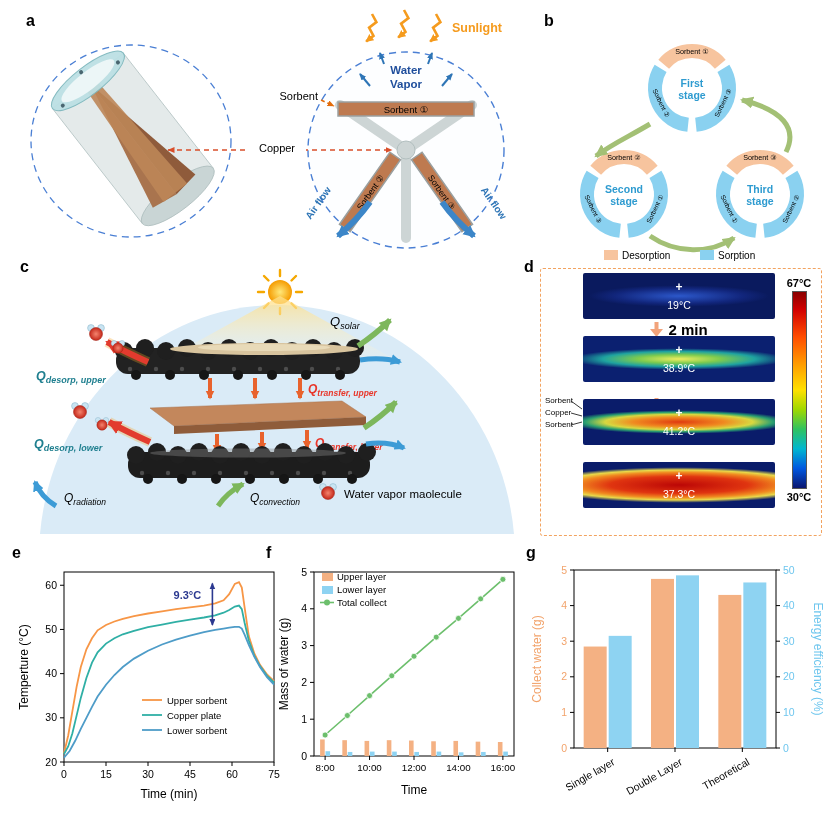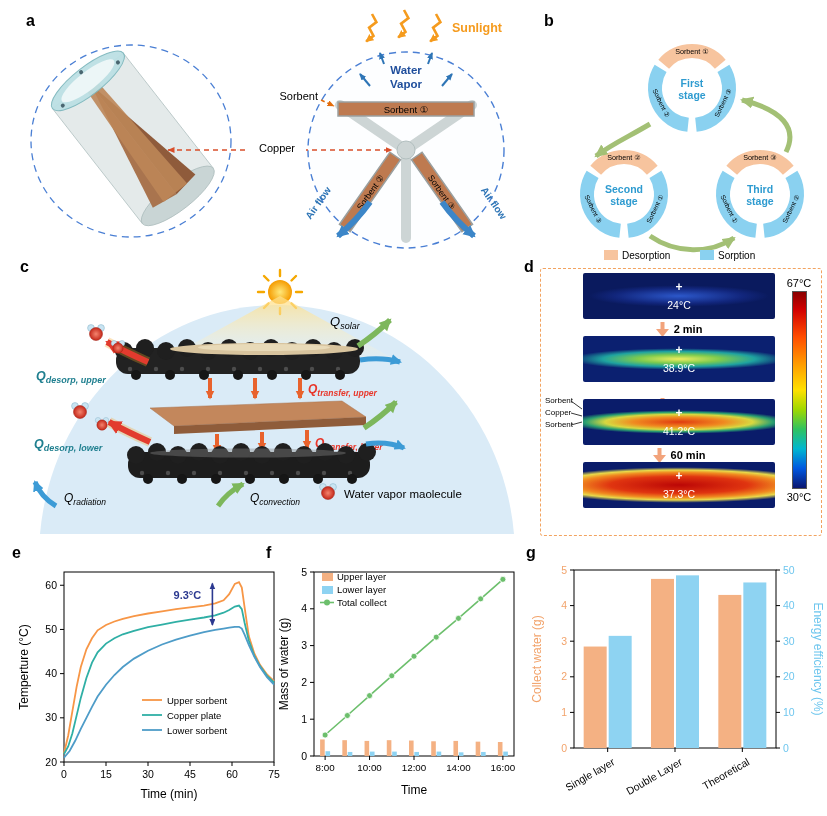--- a/index.html
+++ b/index.html
@@ -8,23 +8,23 @@
   .abs{position:absolute;}
   
   .panel-d{position:absolute;left:540px;top:268px;width:282px;height:268px;border:1.6px dashed #F2A360;border-radius:3px;box-sizing:border-box;background:#fff;}
   .tf{position:absolute;left:42px;width:192px;height:46px;border-radius:2px;}
   .f1{background:radial-gradient(60% 30% at 50% 50%, rgba(46,91,208,.95), rgba(24,48,150,.55) 55%, rgba(10,26,94,0) 78%), #0A1A5E;}
   .f2{background:radial-gradient(72% 30% at 50% 50%, #EFED62, #7ECB4E 30%, #1FA3A0 55%, rgba(11,32,112,0) 78%), #0B2070;}
   .f3{background:radial-gradient(74% 32% at 50% 50%, #E03A10, #F08A20 32%, #D8D840 52%, #2A9F70 66%, rgba(10,28,106,0) 80%), #0A1C6A;}
   .f4{background:radial-gradient(86% 44% at 50% 50%, #BB0606, #E03510 42%, #F08A20 62%, #E8D84A 74%, rgba(20,60,140,0) 88%), #0A1C6A;}
   .tf .plus{position:absolute;left:50%;top:30%;transform:translate(-50%,-50%);color:#fff;font-size:12px;font-weight:bold;}
   .tf .temp{position:absolute;left:50%;top:70%;transform:translate(-50%,-50%);color:#fff;font-size:10.5px;}
-  .step{position:absolute;left:42px;width:192px;height:20px;display:flex;align-items:center;justify-content:center;gap:5px;font-size:11px;font-weight:bold;color:#000;}
+  .step{position:absolute;left:42px;width:192px;height:20px;display:flex;align-items:center;justify-content:center;gap:5px;font-size:15px;font-weight:bold;color:#000;}
   .d-scale{position:absolute;right:3px;top:8px;width:38px;display:flex;flex-direction:column;align-items:center;}
-  .d-scale .lab{font-size:11px;font-weight:normal;color:#000;}
+  .d-scale .lab{font-size:11px;font-weight:bold;color:#000;}
   .d-bar{width:13px;height:196px;margin:2px 0;border:0.5px solid #555;
     background:linear-gradient(180deg,#8A0000 0%,#D10000 9%,#FF4D00 23%,#FF9D00 37%,#FFE000 50%,#9FD800 60%,#2FC25F 70%,#00B7D0 80%,#0057E0 90%,#0A1670 100%);}
   .d-layers{position:absolute;left:4px;top:126px;font-size:8px;color:#000;line-height:12px;}
   .d-layers span{display:block;}
 </style>
 </head>
 <body>
 
 <svg width="0" height="0" style="position:absolute" aria-hidden="true">
   <defs>
@@ -339,21 +339,21 @@
     <path d="M206,244 C212,235 220,228 231,222" stroke="#7DB75C" stroke-width="5" fill="none" marker-end="url(#aGreenC)"></path>
     <text x="238" y="240" font-size="12" font-style="italic" text-anchor="start"><tspan>Q</tspan><tspan font-size="8.5" dy="3">convection</tspan></text>
 
     <use href="#molecule" transform="translate(316,231)"></use>
     <text x="332" y="236" font-size="11.5" text-anchor="start">Water vapor maolecule</text>
   </svg>
 
   <div class="panel-d">
     <div class="tf f1" style="top:4px">
       <span class="plus">+</span>
-      <span class="temp">24°C</span>
+      <span class="temp">19°C</span>
     </div>
     <div class="step" style="top:50px">
       <svg width="13" height="15">
           <rect x="4.5" y="0" width="4" height="7" fill="#F2A37B"></rect>
           <polygon points="0,7 13,7 6.5,15" fill="#F2A37B"></polygon>
         </svg>
       <span>2 min</span>
     </div>
     <div class="tf f2" style="top:67px">
       <span class="plus">+</span>
@@ -362,27 +362,20 @@
     <div class="step" style="top:126px">
       <svg width="13" height="15">
           <rect x="4.5" y="0" width="4" height="7" fill="#F2A37B"></rect>
           <polygon points="0,7 13,7 6.5,15" fill="#F2A37B"></polygon>
         </svg>
       <span>5 min</span>
     </div>
     <div class="tf f3" style="top:130px">
       <span class="plus">+</span>
       <span class="temp">41.2°C</span>
-    </div>
-    <div class="step" style="top:176px">
-      <svg width="13" height="15">
-          <rect x="4.5" y="0" width="4" height="7" fill="#F2A37B"></rect>
-          <polygon points="0,7 13,7 6.5,15" fill="#F2A37B"></polygon>
-        </svg>
-      <span>60 min</span>
     </div>
     <div class="tf f4" style="top:193px">
       <span class="plus">+</span>
       <span class="temp">37.3°C</span>
     </div>
 
     <div class="d-layers">
       <span>Sorbent</span>
       <span>Copper</span>
       <span>Sorbent</span>

